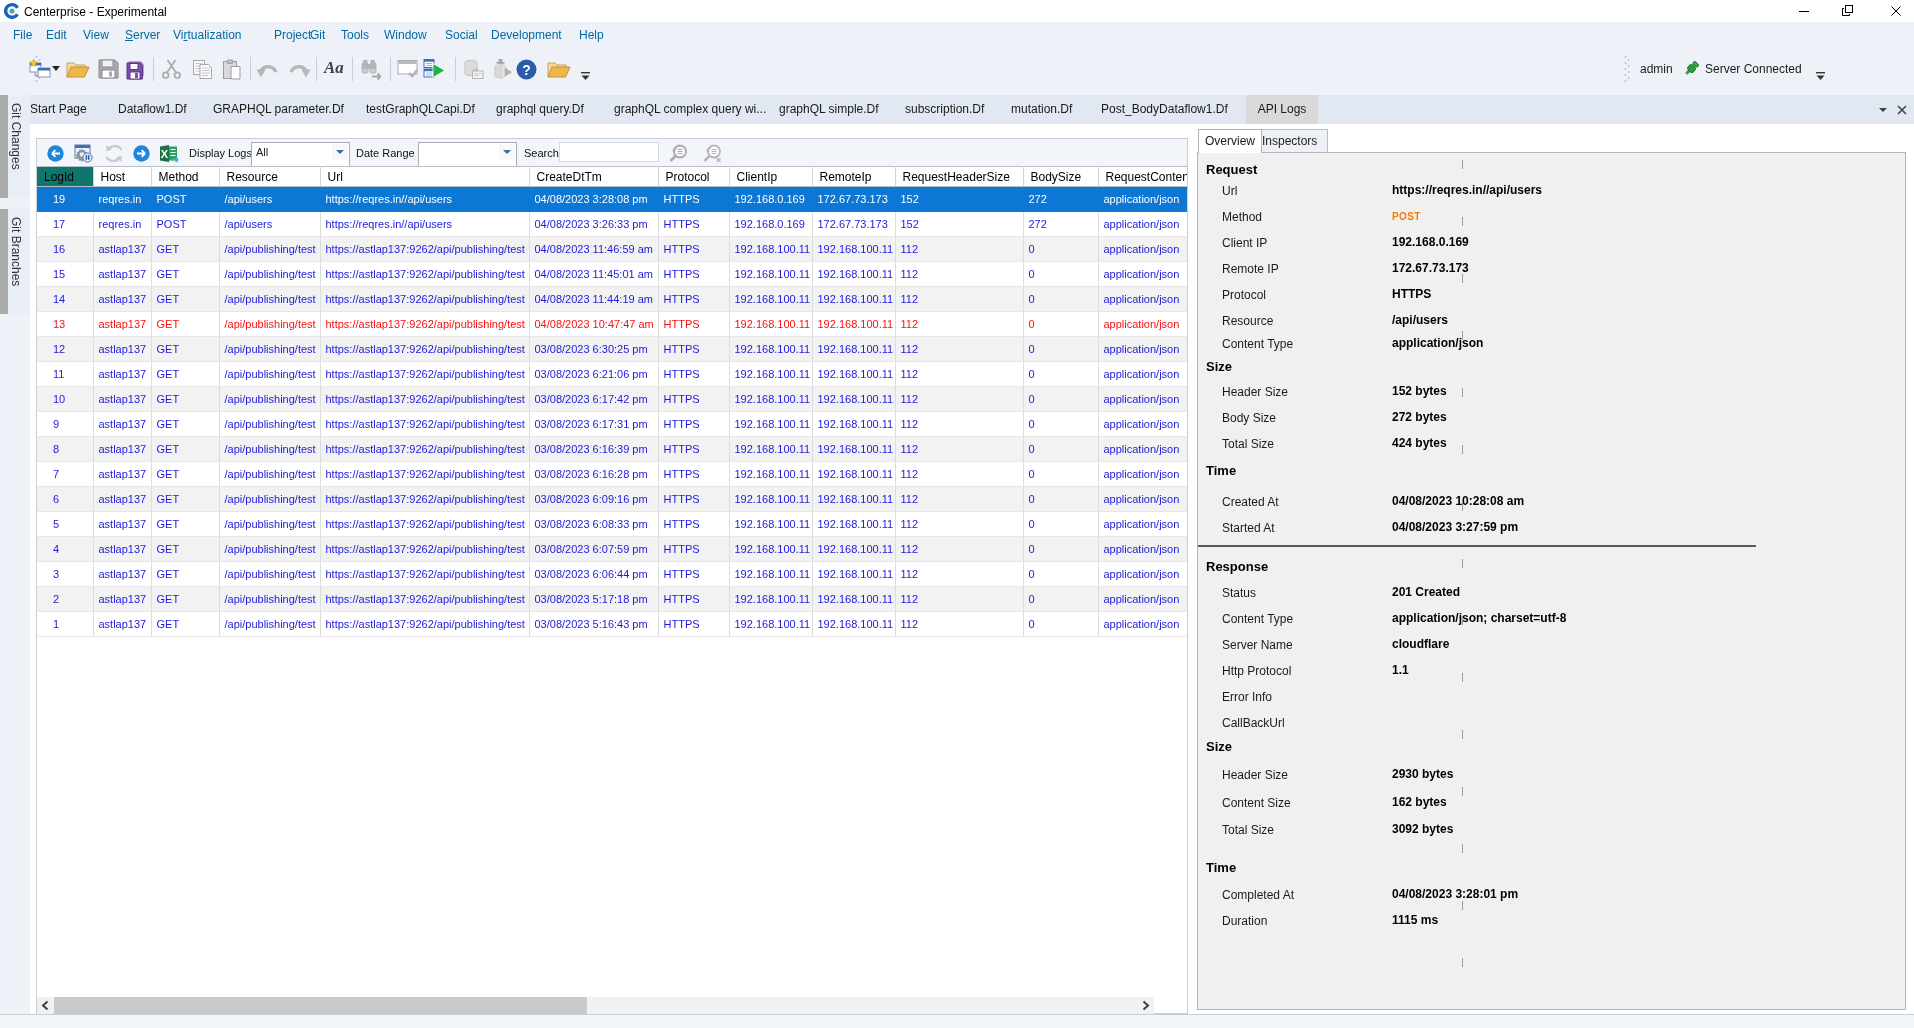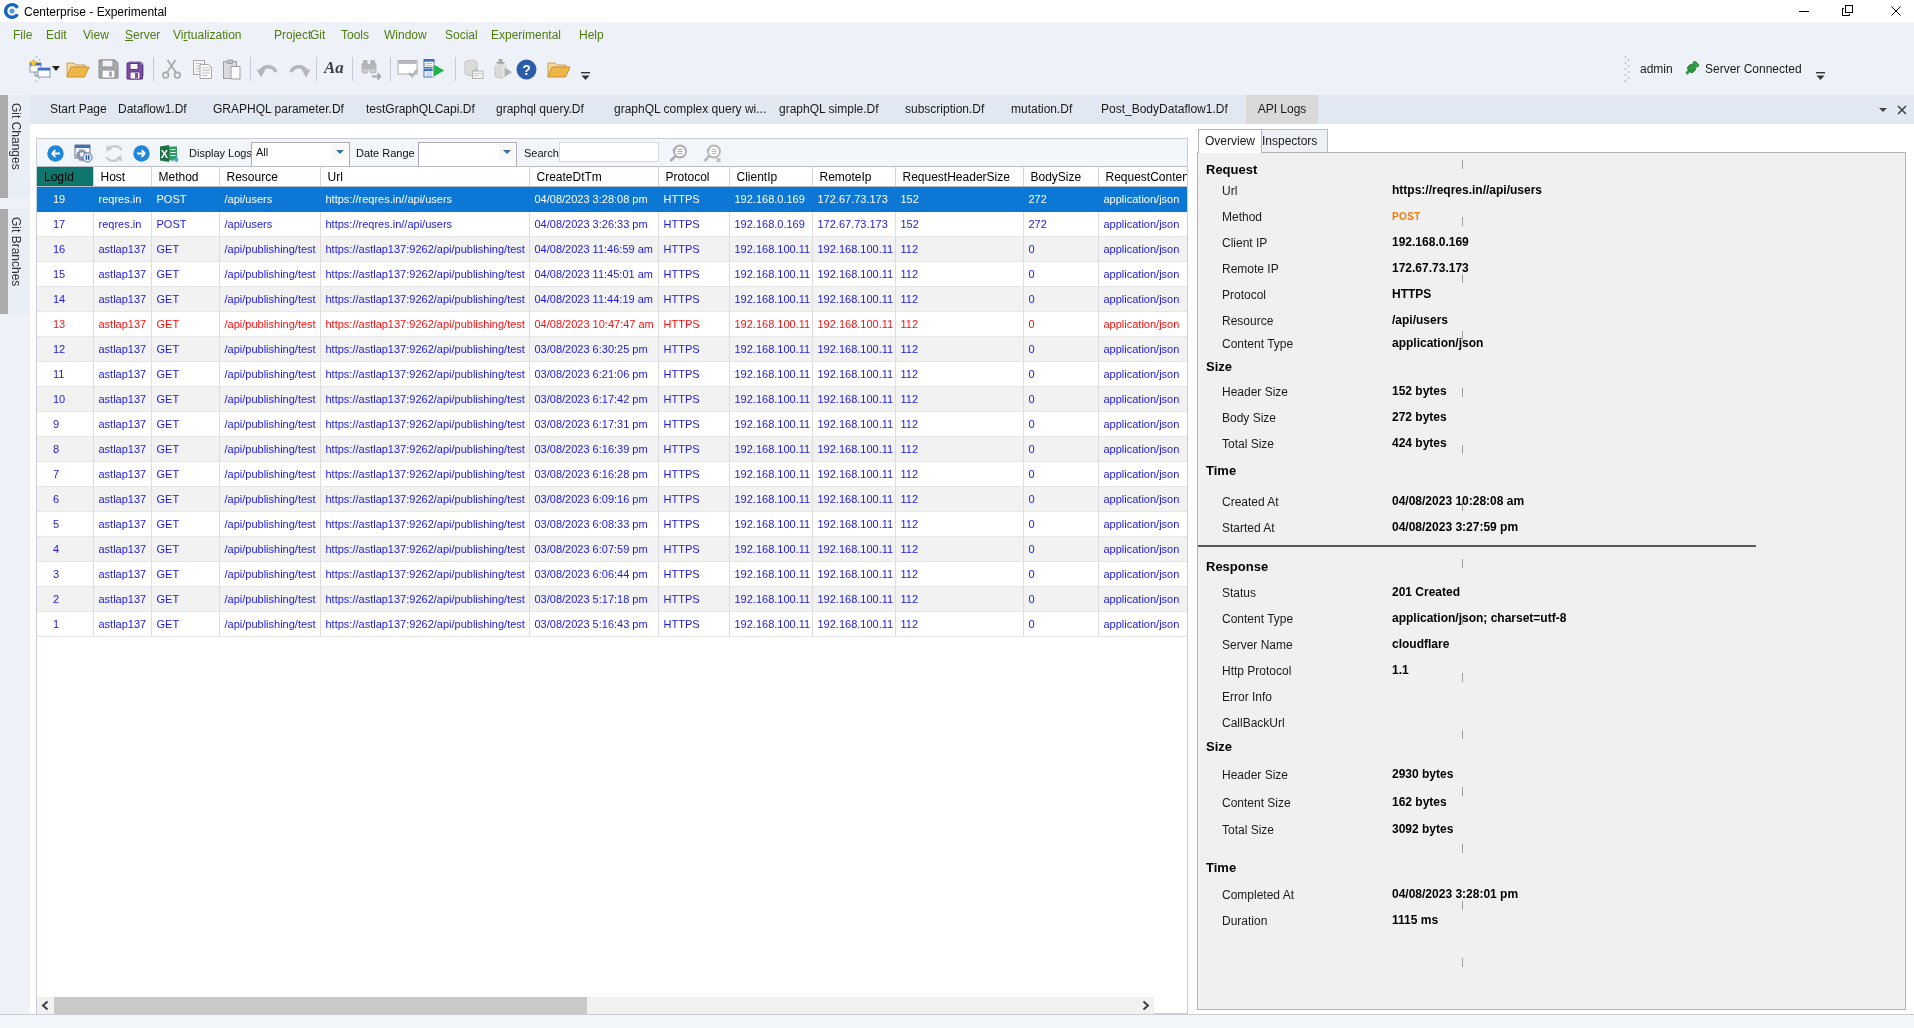--- a/index.html
+++ b/index.html
@@ -4,21 +4,21 @@
 <style>
 *{margin:0;padding:0;box-sizing:border-box}
 html,body{width:1914px;height:1028px;overflow:hidden}
 body{font-family:"Liberation Sans",sans-serif;font-size:12px;color:#1a1a1a;background:#fff;position:relative}
 .abs{position:absolute}
 
 #titlebar{position:absolute;left:0;top:0;width:1914px;height:22px;background:#fff}
 #title-text{position:absolute;left:24px;top:5px;font-size:12px;color:#000}
 
 #menubar{position:absolute;left:0;top:22px;width:1914px;height:25px;background:#eef2f8}
-.mi{position:absolute;top:6px;font-size:12px;color:#4d7c0f}
+.mi{position:absolute;top:6px;font-size:12px;color:#0369a1}
 
 #toolbar{position:absolute;left:0;top:47px;width:1914px;height:48px;background:#eef2f8}
 .tsep{position:absolute;top:10px;width:1px;height:24px;background:#c6cdd8}
 .ticon{position:absolute;top:12px}
 
 #tabstrip{position:absolute;left:30px;top:95px;width:1884px;height:29px;background:#e1e8f1}
 .dtab{position:absolute;top:0;height:29px;line-height:29px;font-size:12px;color:#1a1a1a}
 #activetab{position:absolute;left:1216px;top:0;width:72px;height:29px;background:#d9d9d9;text-align:center;line-height:29px;font-size:12px}
 
 #sidebar{position:absolute;left:0;top:95px;width:30px;height:919px;background:#eef2f8}
@@ -90,21 +90,21 @@
  <span class="mi" style="left:13px">File</span>
  <span class="mi" style="left:46px">Edit</span>
  <span class="mi" style="left:83px">View</span>
  <span class="mi" style="left:125px"><u>S</u>erver</span>
  <span class="mi" style="left:173px">Vi<u>r</u>tualization</span>
  <span class="mi" style="left:274px">Project</span>
  <span class="mi" style="left:310px">Git</span>
  <span class="mi" style="left:341px">Tools</span>
  <span class="mi" style="left:384px">Window</span>
  <span class="mi" style="left:445px">Social</span>
- <span class="mi" style="left:491px">Experimental</span>
+ <span class="mi" style="left:491px">Development</span>
  <span class="mi" style="left:579px">Help</span>
 </div>
 <div id="toolbar">
 <svg class="abs" style="left:35px;top:8px" width="6" height="30" viewBox="0 0 6 30">
       <g fill="#b9c2cf">
         <circle cx="1.5" cy="2" r="1"></circle>
         <circle cx="4.5" cy="5" r="1"></circle>
         <circle cx="1.5" cy="8" r="1"></circle>
         <circle cx="4.5" cy="11" r="1"></circle>
         <circle cx="1.5" cy="14" r="1"></circle>
@@ -254,21 +254,21 @@
       </g>
     </svg>
 <div class="abs" style="left:1705px;top:15px;font-size:12px">Server Connected</div>
 <svg class="abs" style="left:1816px;top:25px" width="9" height="8" viewBox="0 0 9 8">
       <rect x="0" y="0" width="9" height="1.4" fill="#333"></rect>
       <path d="M.5 3.5h8L4.5 8z" fill="#333"></path>
     </svg>
 
 </div>
 <div id="tabstrip">
- <span class="dtab" style="left:20px">Start Page</span>
+ <span class="dtab" style="left:0">Start Page</span>
  <span class="dtab" style="left:88px">Dataflow1.Df</span>
  <span class="dtab" style="left:183px">GRAPHQL parameter.Df</span>
  <span class="dtab" style="left:336px">testGraphQLCapi.Df</span>
  <span class="dtab" style="left:466px">graphql query.Df</span>
  <span class="dtab" style="left:584px">graphQL complex query wi...</span>
  <span class="dtab" style="left:749px">graphQL simple.Df</span>
  <span class="dtab" style="left:875px">subscription.Df</span>
  <span class="dtab" style="left:981px">mutation.Df</span>
  <span class="dtab" style="left:1071px">Post_BodyDataflow1.Df</span>
  <div id="activetab">API Logs</div>

